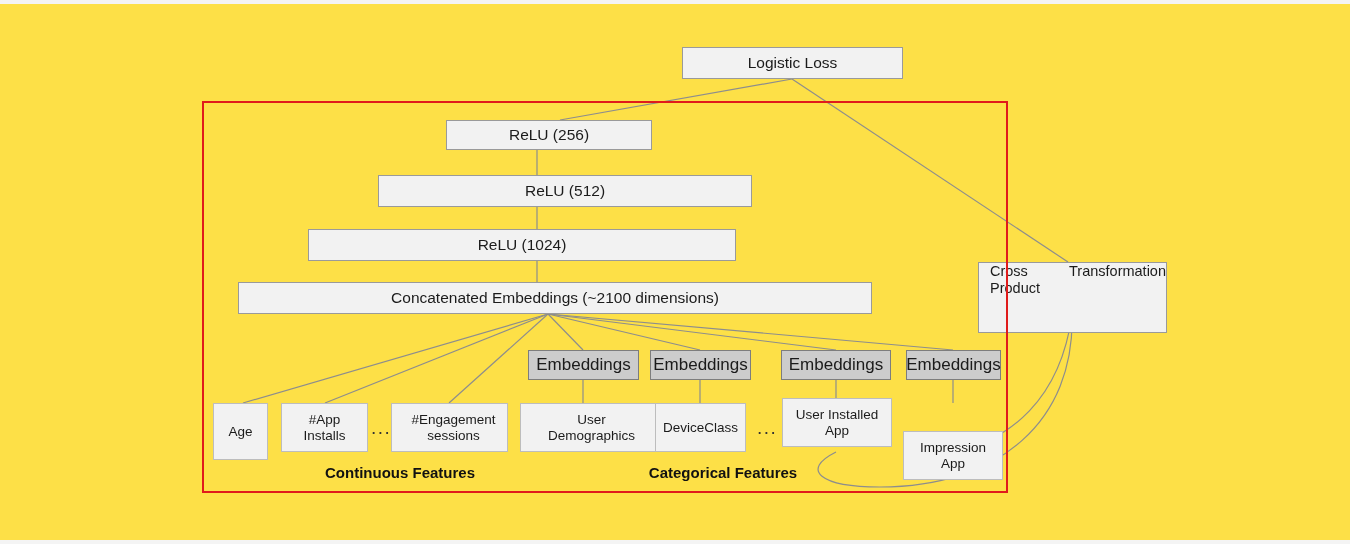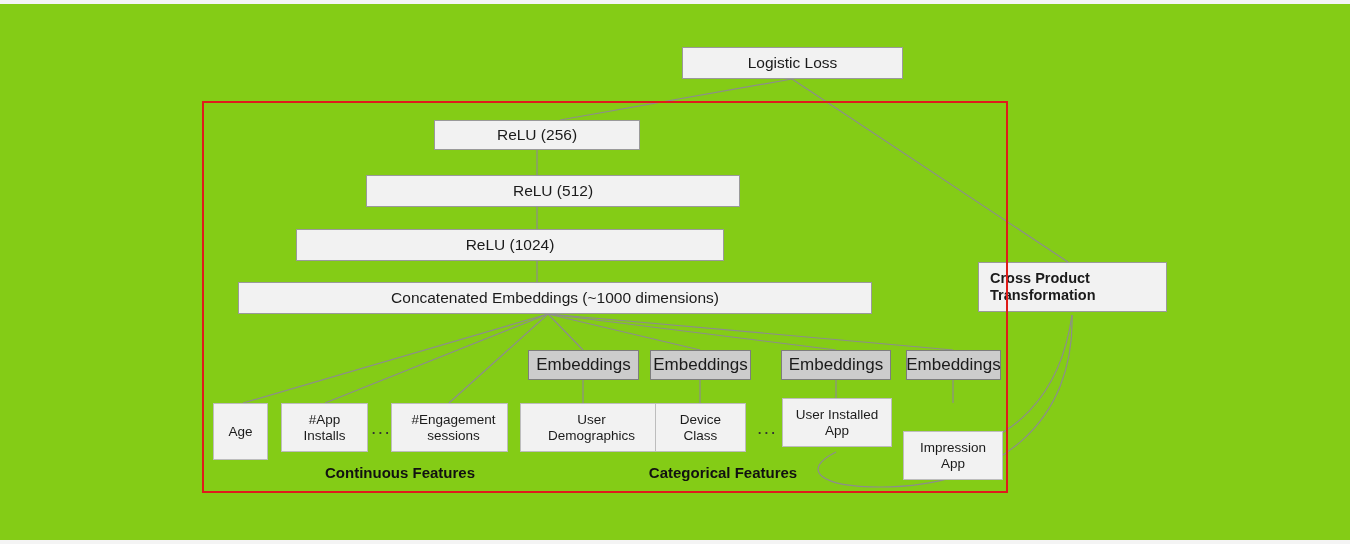--- a/index.html
+++ b/index.html
@@ -8,21 +8,21 @@
     padding: 0;
     background: #ffffff;
   }
   body {
     font-family: "Liberation Sans", sans-serif;
   }
   #canvas {
     position: relative;
     width: 1350px;
     height: 544px;
-    background: #84cc16;
+    background: #fde047;
     overflow: hidden;
   }
   .edge-band {
     position: absolute;
     left: 0;
     width: 1350px;
     height: 4px;
     background: #f4f4f4;
   }
   .edge-band.top { top: 0; }
@@ -44,20 +44,21 @@
     align-items: center;
     justify-content: center;
     text-align: center;
     background: #f2f2f2;
     border: 1px solid #9a9a9a;
     color: #1b1b1b;
     line-height: 1.18;
   }
   .node.layer {
     font-size: 15.5px;
+    margin-left: 12px;
   }
   .node.loss {
     font-size: 15.5px;
   }
   .node.concat {
     font-size: 15.5px;
   }
   .node.cross {
     font-size: 14.5px;
     justify-content: flex-start;
@@ -147,24 +148,24 @@
 
   <div class="node layer" style="left:366px; top:175px; width:374px; height:32px;">
     <span>ReLU (512)</span>
   </div>
 
   <div class="node layer" style="left:296px; top:229px; width:428px; height:32px;">
     <span>ReLU (1024)</span>
   </div>
 
   <div class="node concat" style="left:238px; top:282px; width:634px; height:32px;">
-    <span>Concatenated Embeddings (~1000 dimensions)</span>
-  </div>
-
-  <div class="node cross" style="left:978px; top:262px; width:189px; height:50px; flex-direction:column; align-items:flex-start; justify-content:center;font-weight:bold;">
+    <span>Concatenated Embeddings (~2100 dimensions)</span>
+  </div>
+
+  <div class="node cross" style="left:978px; top:262px; width:189px; height:71px; flex-direction:row; align-items:flex-start; justify-content:center;">
     <span>Cross Product</span>
     <span>Transformation</span>
   </div>
 
   <div class="node embed" style="left:528px; top:350px; width:111px; height:30px;">
     <span>Embeddings</span>
   </div>
   <div class="node embed" style="left:650px; top:350px; width:101px; height:30px;">
     <span>Embeddings</span>
   </div>
@@ -189,21 +190,21 @@
   <div class="node feature" style="left:391px; top:403px; width:117px; height:49px; flex-direction:column;padding-left:8px;">
     <span>#Engagement</span>
     <span>sessions</span>
   </div>
 
   <div class="node feature" style="left:520px; top:403px; width:143px; height:49px; flex-direction:column;">
     <span>User</span>
     <span>Demographics</span>
   </div>
 
-  <div class="node feature" style="left:655px; top:403px; width:91px; height:49px; flex-direction:column;">
+  <div class="node feature" style="left:655px; top:403px; width:91px; height:49px; ">
     <span>Device</span>
     <span>Class</span>
   </div>
 
   <div class="ellipsis" style="left:757px; top:418px;">...</div>
 
   <div class="node feature" style="left:782px; top:398px; width:110px; height:49px; flex-direction:column;">
     <span>User Installed</span>
     <span>App</span>
   </div>

